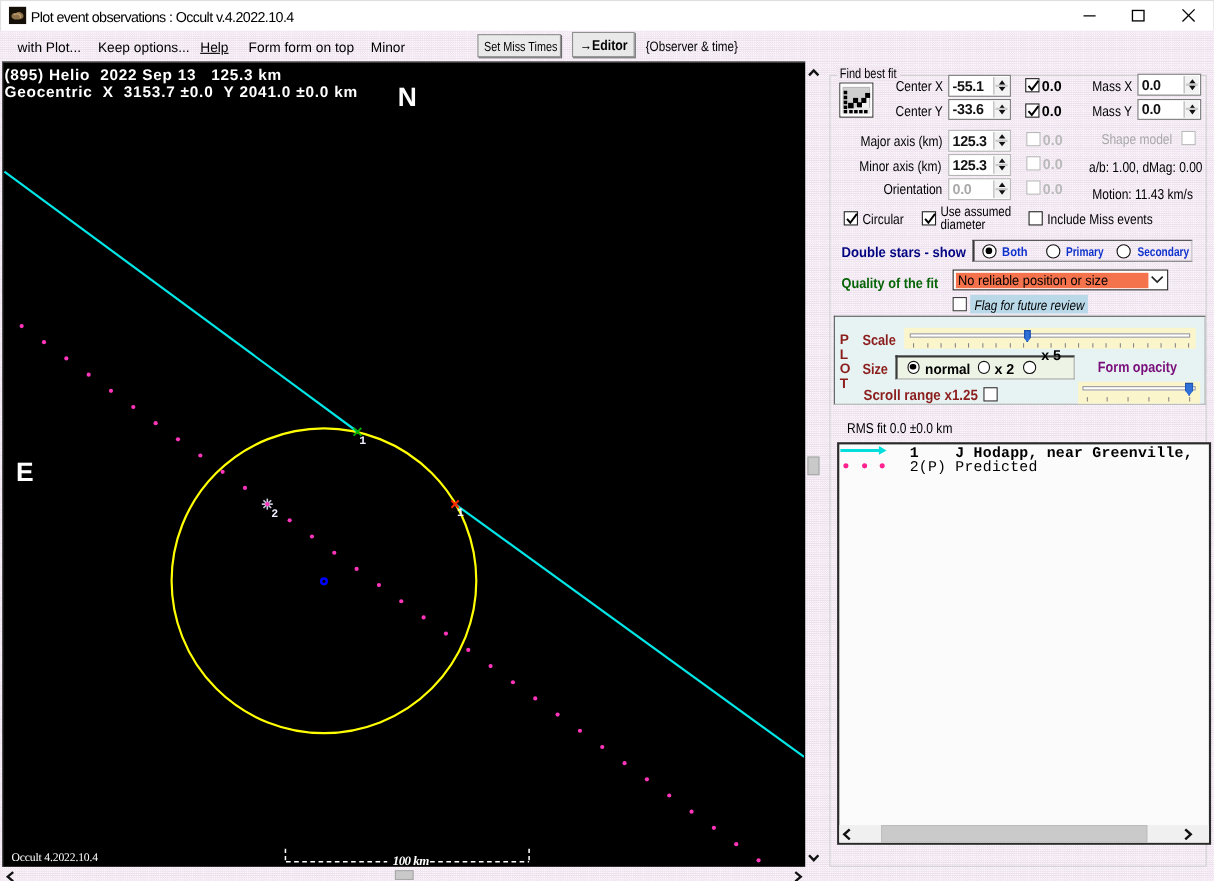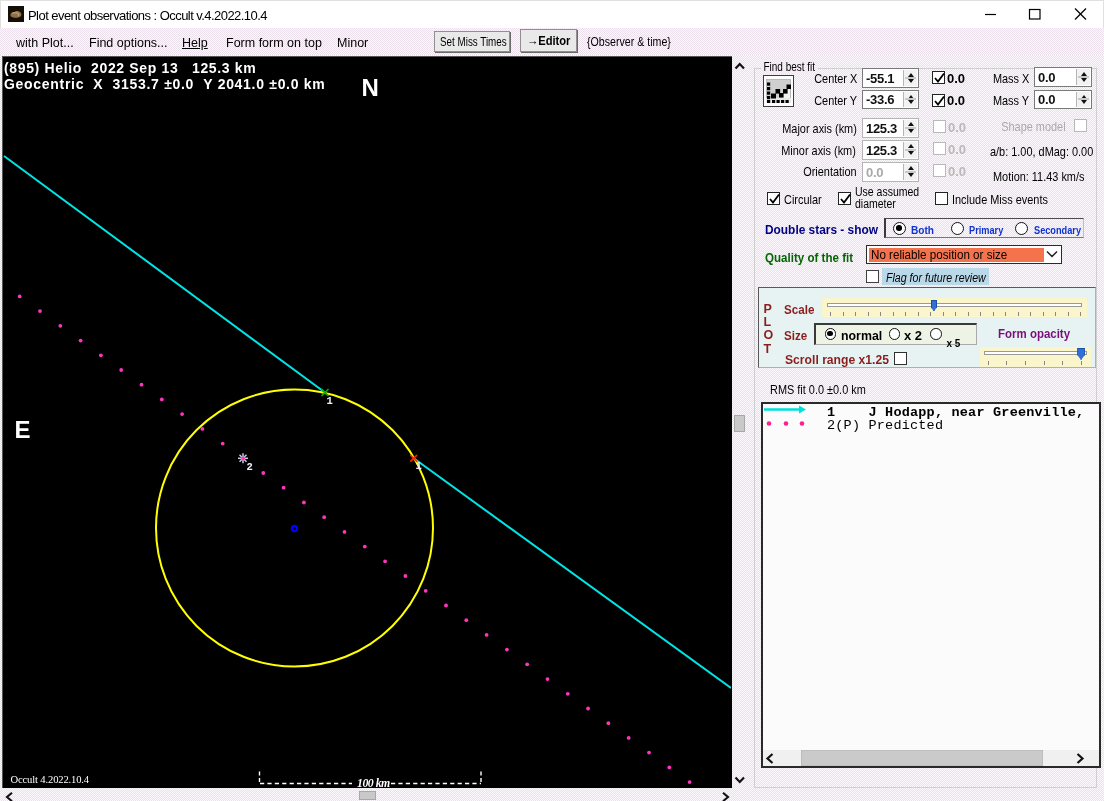--- a/index.html
+++ b/index.html
@@ -42,21 +42,21 @@
 <div class="lbl" style="left:28px;top:7.5px;font-size:13px;letter-spacing:-0.55px;color:#000;">Plot event observations : Occult v.4.2022.10.4</div>
 <svg class="abs" style="left:980px;top:4px" width="112" height="20">
   <line x1="5" y1="10.5" x2="16" y2="10.5" stroke="#000" stroke-width="1.2"></line>
   <rect x="49.5" y="5.5" width="10.5" height="9.5" fill="none" stroke="#000" stroke-width="1.2"></rect>
   <line x1="95" y1="4.5" x2="106" y2="15.5" stroke="#000" stroke-width="1.2"></line>
   <line x1="106" y1="4.5" x2="95" y2="15.5" stroke="#000" stroke-width="1.2"></line>
 </svg>
 
 <div class="abs dither" style="left:0;top:28px;width:1104px;height:27px;"></div>
 <div class="lbl" style="left:16px;top:35.5px;font-size:12.5px;">with Plot...</div>
-<div class="lbl" style="left:89px;top:35.5px;font-size:12.5px;">Find options...</div>
+<div class="lbl" style="left:89px;top:35.5px;font-size:12.5px;">Keep options...</div>
 <div class="lbl" style="left:182px;top:35.5px;font-size:12.5px;text-decoration:underline;">Help</div>
 <div class="lbl" style="left:226px;top:35.5px;font-size:12.5px;">Form form on top</div>
 <div class="lbl" style="left:337px;top:35.5px;font-size:12.5px;">Minor</div>
 <div class="abs" style="left:434px;top:30.5px;width:76px;height:21px;background:#e9e9e9;border:1px solid #8f8f8f;box-shadow:1px 1px 0 #6a6a6a;"></div>
 <div class="lbl" style="left:440px;top:34.5px;font-size:12px;transform-origin:0 50%;transform:scaleX(0.82);">Set Miss Times</div>
 <div class="abs" style="left:520px;top:29px;width:57px;height:23px;background:#e9e9e9;border:1px solid #8f8f8f;box-shadow:1px 1px 0 #6a6a6a;"></div>
 <div class="lbl" style="left:527px;top:33px;font-size:13px;font-weight:bold;transform-origin:0 50%;transform:scaleX(0.86);">→Editor</div>
 <div class="lbl" style="left:587px;top:35px;font-size:12.5px;transform-origin:0 50%;transform:scaleX(0.85);">{Observer &amp; time}</div>
 
 <div class="abs dither" style="left:0;top:55px;width:1104px;height:746px;"></div>
@@ -348,21 +348,21 @@
 <div class="tick abs" style="left:1080.0px;top:311.5px;"></div>
 <div class="lbl" style="left:784px;top:327.5px;font-size:13.5px;font-weight:bold;color:#8b1d1d;transform-origin:0 50%;transform:scaleX(0.86);">Size</div>
 <div class="abs" style="left:813.5px;top:322.5px;width:163px;height:22px;background:#edf4e6;border-left:2px solid #3a3a3a;border-top:2px solid #3a3a3a;border-right:1px solid #aaa;border-bottom:1px solid #aaa;"></div>
 <div class="radio" style="left:824.5px;top:328.3px;width:11.5px;height:11.5px;">
     <span class="dot" style="left:1.9px;top:1.9px;width:5.2px;height:5.2px;"></span>
   </div>
 <div class="lbl" style="left:840.5px;top:327.5px;font-size:13px;font-weight:bold;transform-origin:0 50%;transform:scaleX(0.95);">normal</div>
 <div class="radio" style="left:888.5px;top:328.3px;width:11.5px;height:11.5px;"></div>
 <div class="lbl" style="left:904px;top:327.5px;font-size:13px;font-weight:bold;">x 2</div>
 <div class="radio" style="left:930px;top:328.3px;width:11.5px;height:11.5px;"></div>
-<div class="lbl" style="left:946.5px;top:338px;font-size:10px;font-weight:bold;">x 5</div>
+<div class="lbl" style="left:946.5px;top:315px;font-size:13px;font-weight:bold;">x 5</div>
 <div class="lbl" style="left:998px;top:326px;font-size:13.5px;font-weight:bold;color:#7a0f7a;transform-origin:0 50%;transform:scaleX(0.85);">Form opacity</div>
 <div class="lbl" style="left:785px;top:351.5px;font-size:13.5px;font-weight:bold;color:#8b1d1d;transform-origin:0 50%;transform:scaleX(0.9);">Scroll range x1.25</div>
 <div class="cb" style="left:894px;top:351.5px;border-color:#303030;"></div>
 <div class="slider" style="left:979.5px;top:346.5px;width:111px;height:20.5px;"></div>
 <div class="groove" style="left:984px;top:351px;width:103px;"></div>
 <div class="thumb" style="left:1077.3px;top:347.5px;width:7.5px;height:12.5px;"></div>
 <div class="tick abs" style="left:987.7px;top:361px;"></div>
 <div class="tick abs" style="left:1006.3px;top:361px;"></div>
 <div class="tick abs" style="left:1024.9px;top:361px;"></div>
 <div class="tick abs" style="left:1043.5px;top:361px;"></div>

